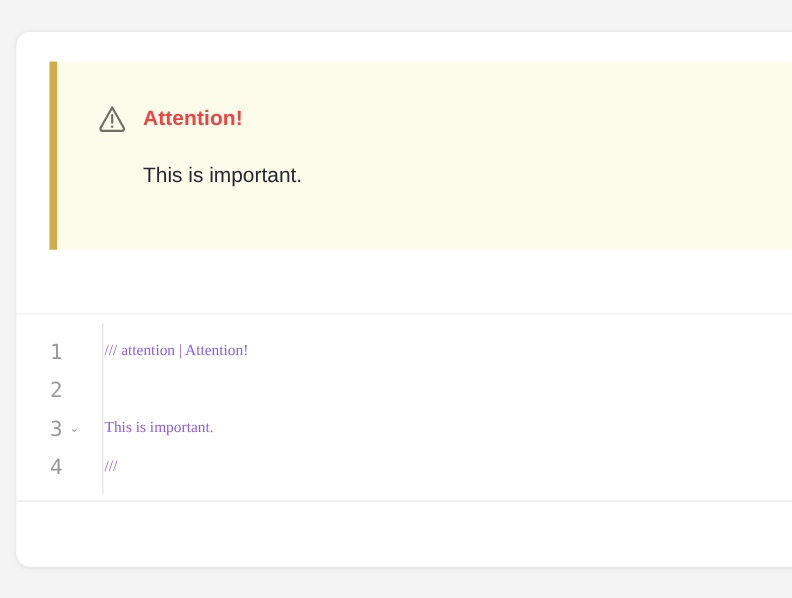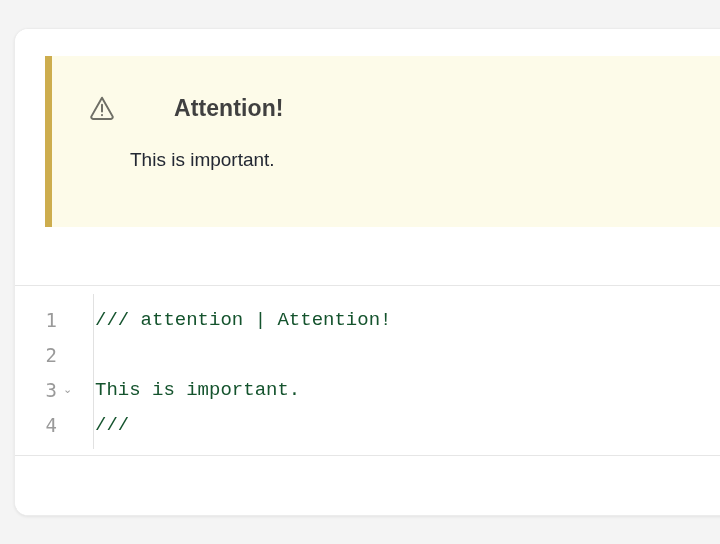--- a/index.html
+++ b/index.html
@@ -58,26 +58,25 @@
   }
 
   #warning-icon {
     width: 28px;
     height: 28px;
     flex: 0 0 28px;
     display: block;
   }
 
   #admonition-title {
-    font-size: 23px;
+    font-size: 19px;
     font-weight: bold;
-    color: #404040;
+    color: #ef4444;
     letter-spacing: 0.1px;
     line-height: 1;
-    margin-left: 44px;
   }
 
   #admonition-body {
     padding: 25px 0 0 78px;
     font-size: 19px;
     color: #232833;
     line-height: 1.35;
   }
 
   
@@ -135,24 +134,24 @@
     position: absolute;
     left: 78px;
     top: 8px;
     bottom: 6px;
     width: 1px;
     background: #e1e1e1;
   }
 
   .code-text {
     padding-left: 17px;
-    color: #14532d;
+    color: #8b5cf6;
     white-space: pre;
-    font-family: Liberation Mono, monospace;
-    font-size: 19px;
+    font-family: Liberation Serif, serif;
+    font-size: 14px;
   }
 
   #editor-footer {
     height: 59px;
     background: #ffffff;
   }
 </style>
 </head>
 <body>
 

